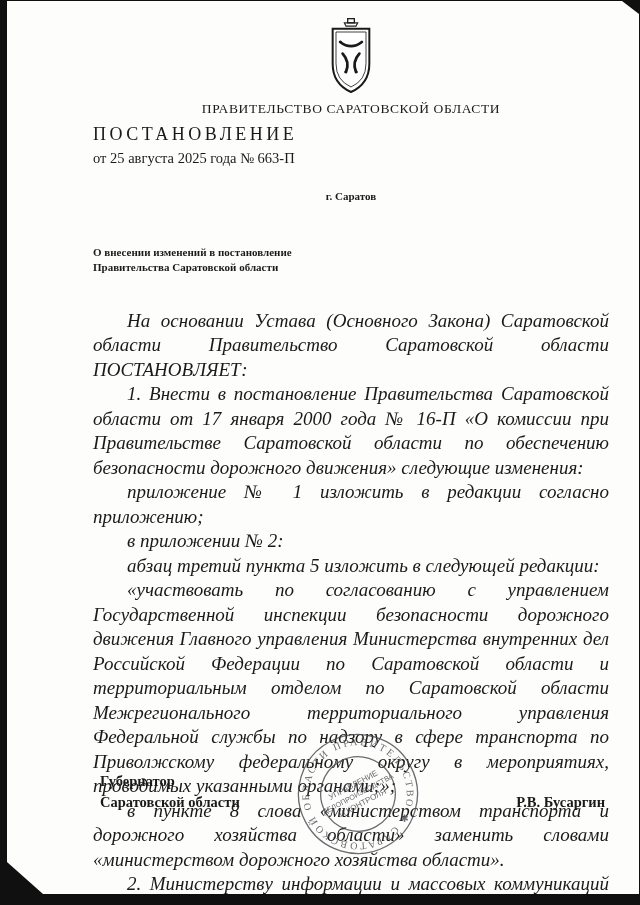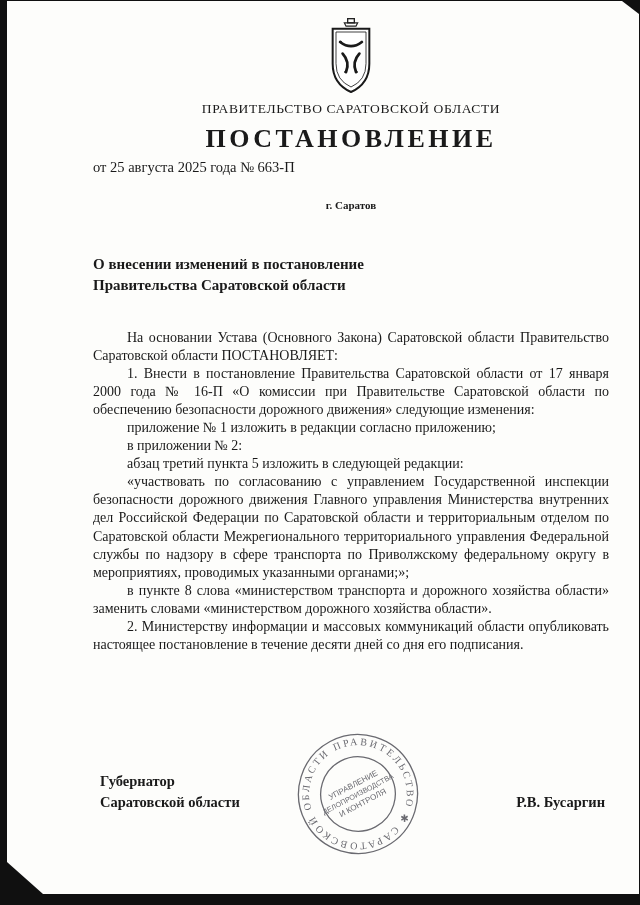--- a/index.html
+++ b/index.html
@@ -13,26 +13,26 @@
     color:#1a1a1a;
   }
   .page{
     position:absolute;left:7px;top:1px;right:1px;bottom:11px;
     background:#fdfdfb;
     clip-path:polygon(0% 0%, calc(100% - 17px) 0%, 100% 13px, 100% 100%, 36px 100%, 0% calc(100% - 32px));
   }
   .page-inner{padding:0 30px 0 86px;}
   .arms{display:block;margin:16px auto 4px auto;width:50px;height:80px;}
   .org-name{text-align:center;font-size:13.5px;letter-spacing:.6px;margin-top:4px;}
-  .doc-type{text-align:center;font-size:26px;font-weight:bold;letter-spacing:3.5px;margin-top:7px;}
+  .doc-type{text-align:left;font-size:18px;font-weight:normal;letter-spacing:3.5px;margin-top:7px;}
   .date-line{text-align:left;font-size:14.5px;margin-top:5px;}
   .city-line{text-align:center;font-size:11px;font-weight:bold;margin-top:23px;}
-  .doc-title{font-weight:bold;font-size:15px;line-height:1.4;margin-top:43px;}
+  .doc-title{font-weight:bold;font-size:11px;line-height:1.4;margin-top:43px;}
   .body-block{margin-top:33px;}
-  p.para{margin:0;text-indent:34px;text-align:justify;font-size:14px;line-height:1.29;}
+  p.para{margin:0;text-indent:34px;text-align:justify;font-size:19px;line-height:1.29;font-style:italic;}
   .signature{
     position:absolute;left:93px;right:34px;top:770px;
     display:flex;justify-content:space-between;align-items:flex-end;
     font-weight:bold;font-size:14.5px;line-height:1.45;
   }
   .stamp{
     position:absolute;left:288px;top:730px;width:126px;height:126px;
     transform:rotate(-28deg);
     opacity:.82;
   }

